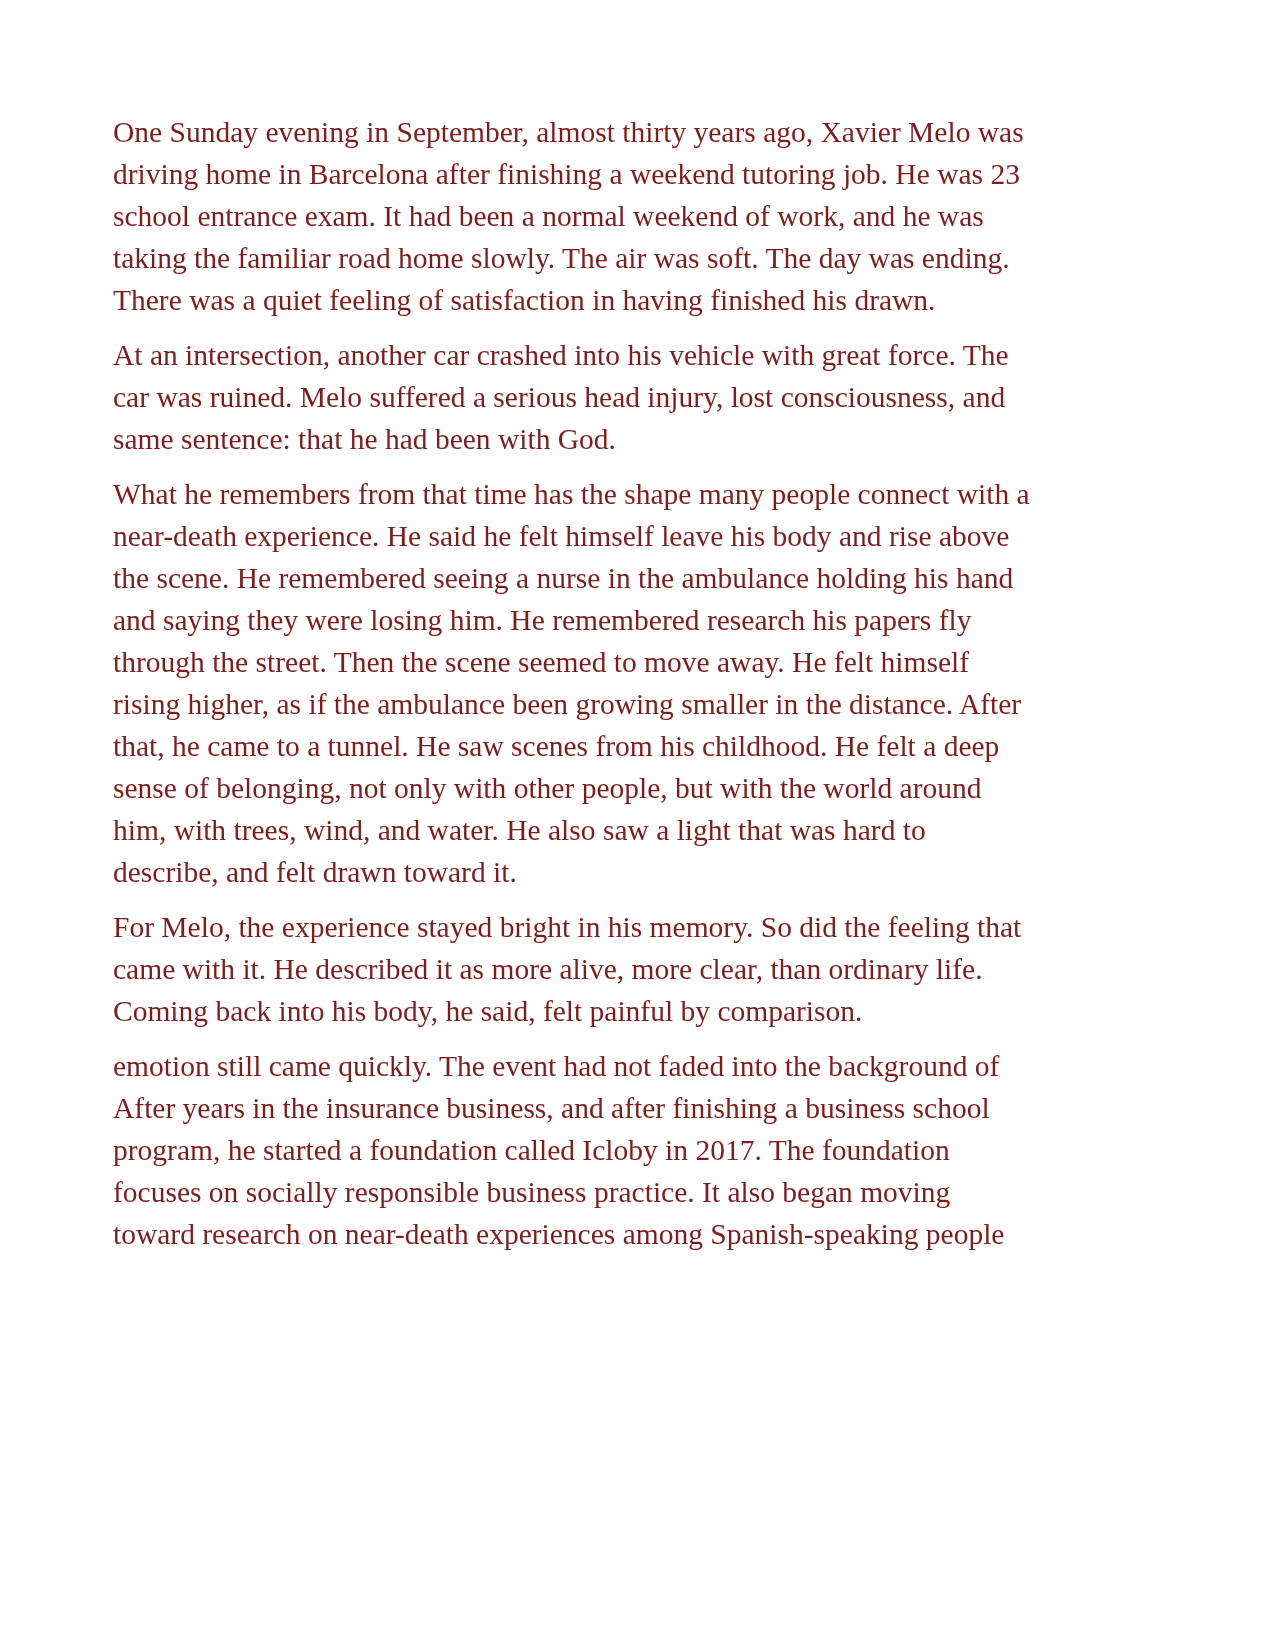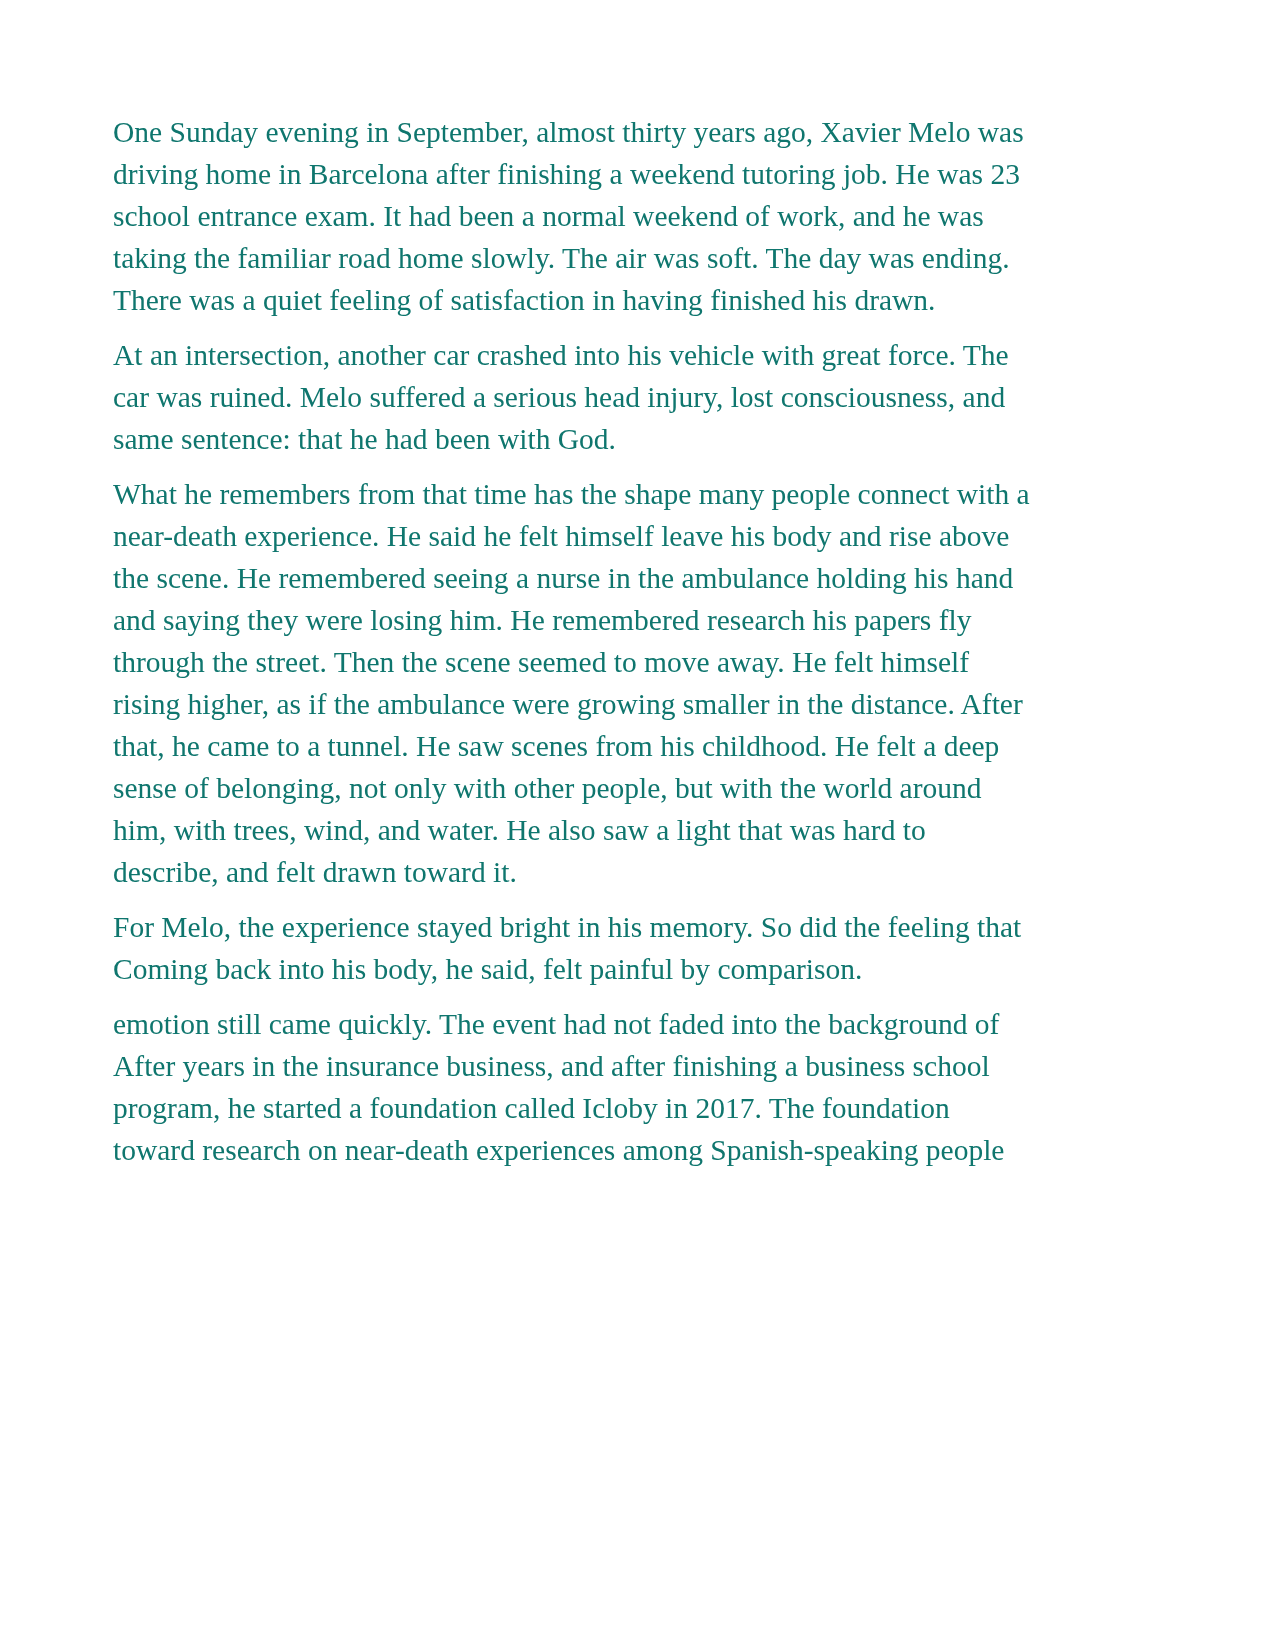--- a/index.html
+++ b/index.html
@@ -14,21 +14,21 @@
       overflow: hidden;
     }
     .page {
       position: absolute;
       left: 113px;
       top: 111px;
       width: 1010px;
       font-family: "Liberation Serif", "DejaVu Serif", serif;
       font-size: 29.5px;
       line-height: 42px;
-      color: #0f766e;
+      color: #7f1d1d;
     }
     .para {
       margin: 0 0 13px 0;
     }
     .line {
       display: block;
       white-space: nowrap;
     }
   </style>
 </head>
@@ -46,29 +46,31 @@
     <span class="line">At an intersection, another car crashed into his vehicle with great force. The</span>
     <span class="line">car was ruined. Melo suffered a serious head injury, lost consciousness, and</span>
     <span class="line">same sentence: that he had been with God.</span>
   </p>
   <p class="para">
     <span class="line">What he remembers from that time has the shape many people connect with a</span>
     <span class="line">near-death experience. He said he felt himself leave his body and rise above</span>
     <span class="line">the scene. He remembered seeing a nurse in the ambulance holding his hand</span>
     <span class="line">and saying they were losing him. He remembered research his papers fly</span>
     <span class="line">through the street. Then the scene seemed to move away. He felt himself</span>
-    <span class="line">rising higher, as if the ambulance were growing smaller in the distance. After</span>
+    <span class="line">rising higher, as if the ambulance been growing smaller in the distance. After</span>
     <span class="line">that, he came to a tunnel. He saw scenes from his childhood. He felt a deep</span>
     <span class="line">sense of belonging, not only with other people, but with the world around</span>
     <span class="line">him, with trees, wind, and water. He also saw a light that was hard to</span>
     <span class="line">describe, and felt drawn toward it.</span>
   </p>
   <p class="para">
     <span class="line">For Melo, the experience stayed bright in his memory. So did the feeling that</span>
+    <span class="line">came with it. He described it as more alive, more clear, than ordinary life.</span>
     <span class="line">Coming back into his body, he said, felt painful by comparison.</span>
   </p>
   <p class="para">
     <span class="line">emotion still came quickly. The event had not faded into the background of</span>
     <span class="line">After years in the insurance business, and after finishing a business school</span>
     <span class="line">program, he started a foundation called Icloby in 2017. The foundation</span>
+    <span class="line">focuses on socially responsible business practice. It also began moving</span>
     <span class="line">toward research on near-death experiences among Spanish-speaking people</span>
   </p>
 </div>
 
 </body></html>

